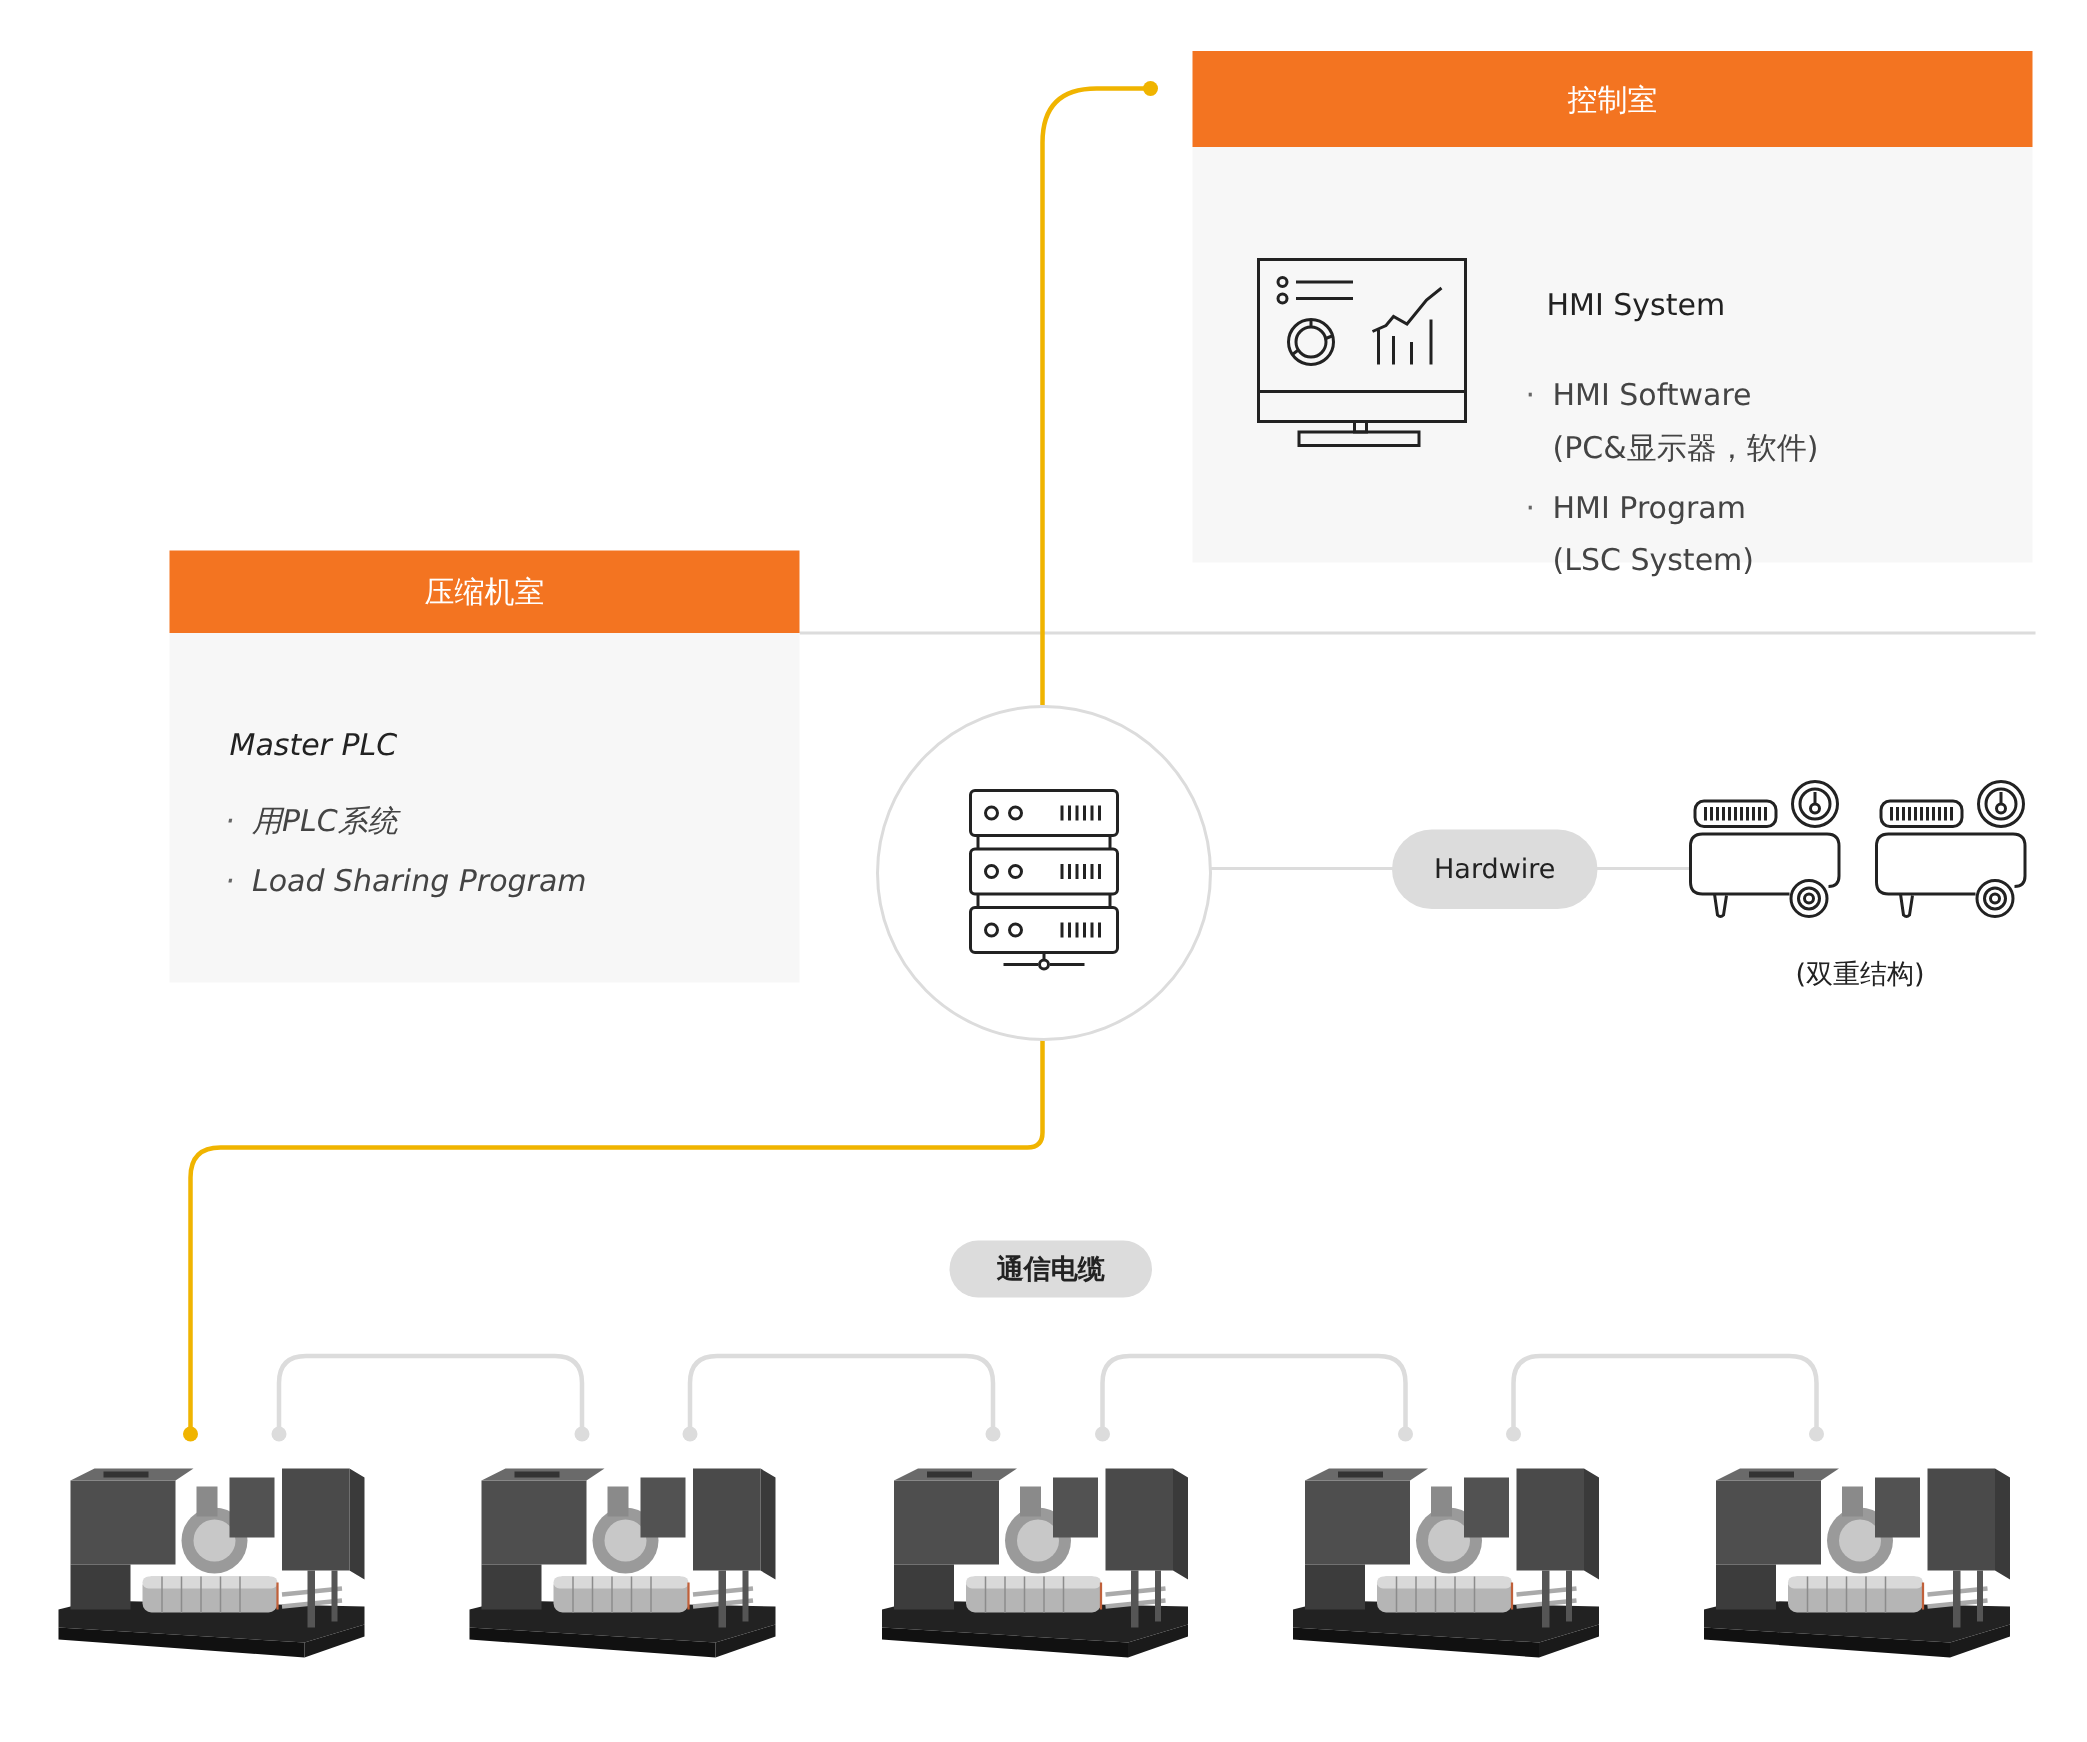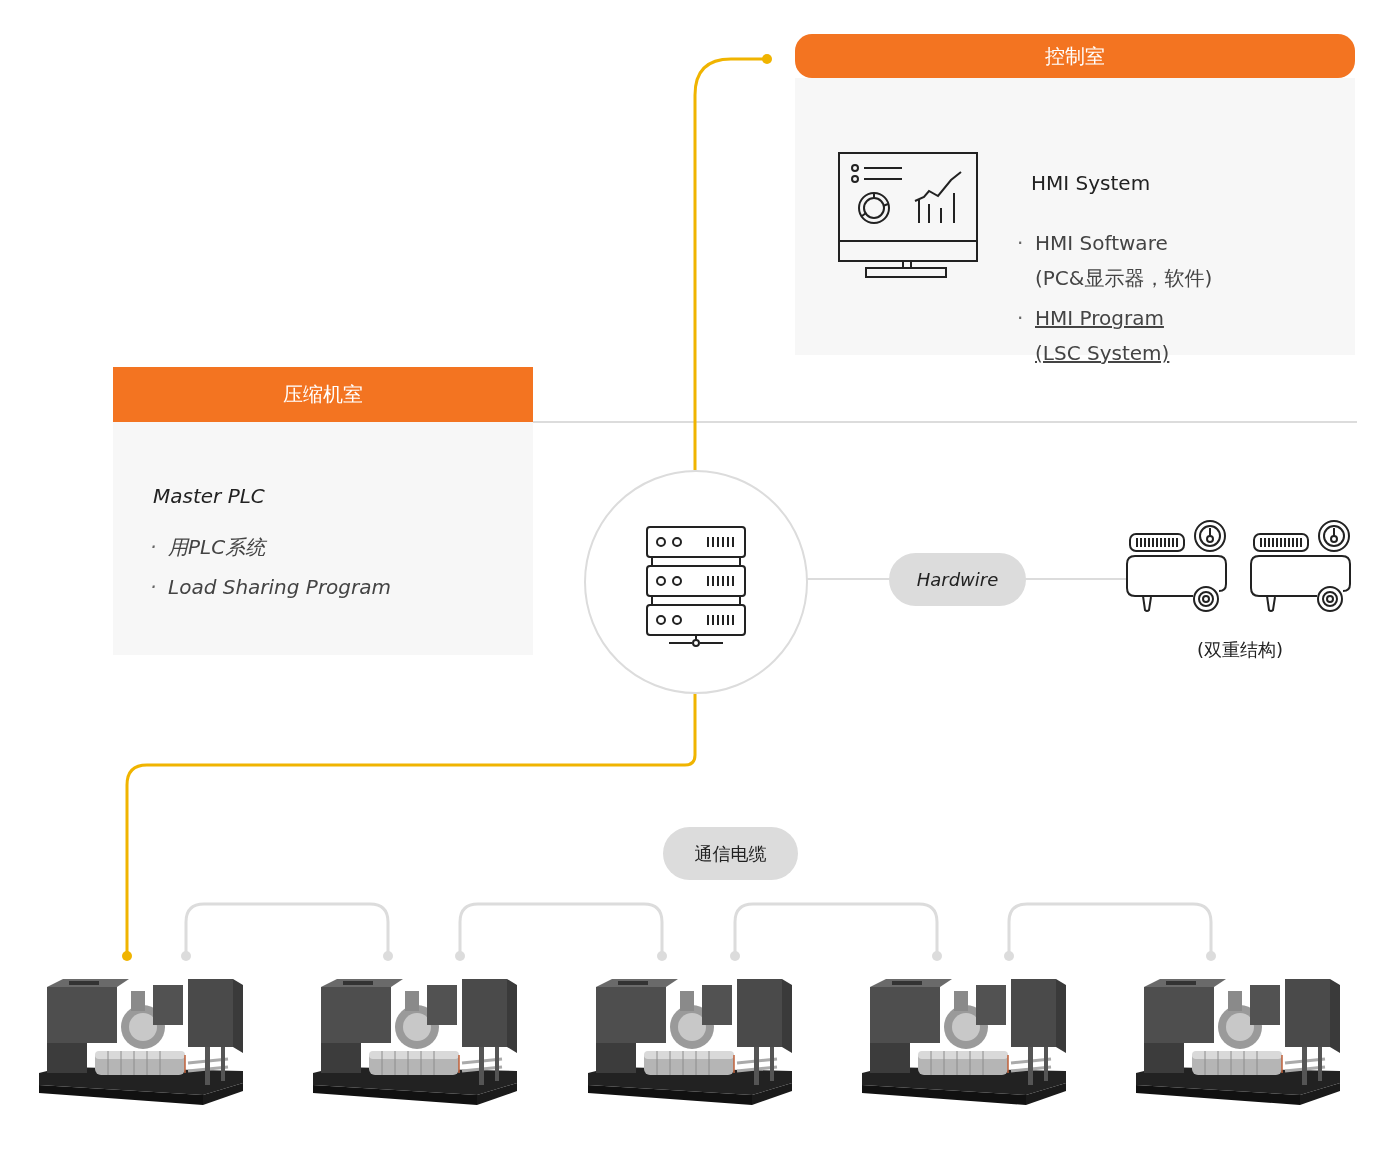--- a/index.html
+++ b/index.html
@@ -45,21 +45,21 @@
     <circle cx="460" cy="956" r="5"></circle>
     <circle cx="662" cy="956" r="5"></circle>
     <circle cx="735" cy="956" r="5"></circle>
     <circle cx="937" cy="956" r="5"></circle>
     <circle cx="1009" cy="956" r="5"></circle>
     <circle cx="1211" cy="956" r="5"></circle>
   </g>
 </svg>
 
 <div class="abs" style="left:795px;top:34px;width:560px;height:332px;">
-  <div class="panel-head" style="height:44px;border-radius:17px;">
+  <div class="panel-head" style="height:64px;">
     <span>控制室</span>
   </div>
   <div class="panel-body" style="height:277px;position:relative;">
     <svg class="abs" style="left:40px;top:70px;" width="145" height="130" viewBox="0 0 145 130">
       <g fill="none" stroke="#222" stroke-width="2">
         <rect x="4" y="5" width="138" height="108"></rect>
         <line x1="4" y1="93" x2="142" y2="93"></line>
         <rect x="68" y="113" width="8" height="7"></rect>
         <rect x="31" y="120" width="80" height="9"></rect>
         <circle cx="20" cy="20" r="3"></circle>
@@ -75,21 +75,21 @@
         <line x1="106" y1="60" x2="106" y2="75"></line>
         <line x1="119" y1="45" x2="119" y2="75"></line>
       </g>
     </svg>
     <div class="abs title" style="left:236px;top:93px;">HMI System</div>
     <div class="abs" style="left:222px;top:138px;margin-top:10px;">
       <div class="bullet">
         <span>HMI Software</span>
         <span class="sub">(PC&amp;显示器，软件)</span>
       </div>
-      <div class="bullet" style="margin-top:5px;text-decoration:underline;">
+      <div class="bullet" style="margin-top:5px;">
         <span>HMI Program</span>
         <span class="sub">(LSC System)</span>
       </div>
     </div>
   </div>
 </div>
 
 <div class="abs" style="left:113px;top:367px;width:420px;height:288px;">
   <div class="panel-head" style="height:55px;">
     <span>压缩机室</span>
@@ -123,21 +123,21 @@
       <path d="M64 52v10M69 52v10M74 52v10M79 52v10M84 52v10M89 52v10"></path>
       <path d="M64 91v10M69 91v10M74 91v10M79 91v10M84 91v10M89 91v10"></path>
       <line x1="52" y1="111" x2="52" y2="116"></line>
       <line x1="25" y1="119" x2="48" y2="119"></line>
         <line x1="56" y1="119" x2="79" y2="119"></line>
       <circle cx="52" cy="119" r="3"></circle>
     </g>
   </svg>
 </div>
 
-<div class="abs pill" style="left:889px;top:553px;width:137px;height:53px;font-style:italic;">
+<div class="abs pill" style="left:928px;top:553px;width:137px;height:53px;">
   <span>Hardwire</span>
 </div>
 
 <svg class="abs" style="left:1125px;top:519px;" width="104" height="96" viewBox="0 0 104 96">
   <g fill="none" stroke="#222" stroke-width="2">
     <rect x="5" y="15" width="54" height="17" rx="6"></rect>
     <path d="M12 19v9M16 19v9M20 19v9M24 19v9M28 19v9M32 19v9M36 19v9M40 19v9M44 19v9M48 19v9M52 19v9"></path>
     <circle cx="85" cy="17" r="15"></circle>
       <circle cx="85" cy="17" r="10"></circle>
     <circle cx="85" cy="20" r="3"></circle>
@@ -161,21 +161,21 @@
     <circle cx="81" cy="80" r="12"></circle>
       <circle cx="81" cy="80" r="7"></circle>
       <circle cx="81" cy="80" r="3"></circle>
     <path d="M18 77 L20 91 Q22 93 24 91 L26 78"></path>
   </g>
 </svg>
 <div class="abs caption" style="left:1110px;top:634px;width:260px;">
   <div>(双重结构)</div>
 </div>
 
-<div class="abs pill" style="left:663px;top:827px;width:135px;height:53px;">
+<div class="abs pill" style="left:633px;top:827px;width:135px;height:38px;font-weight:bold;">
   <span>通信电缆</span>
 </div>
 
 <div class="abs machine" style="left:33px;top:975px;"><svg viewBox="0 0 220 140" width="220" height="140">
     <polygon points="6,110 170,120 210,108 210,96 30,92 6,98" fill="#222"></polygon>
     <polygon points="6,110 170,120 170,130 6,118" fill="#111"></polygon>
     <polygon points="170,120 210,108 210,116 170,130" fill="#1a1a1a"></polygon>
     <rect x="14" y="12" width="70" height="56" fill="#4e4e4e"></rect>
     <polygon points="14,12 30,4 96,4 84,12" fill="#6a6a6a"></polygon>
     <rect x="36" y="6" width="30" height="4" fill="#333"></rect>

